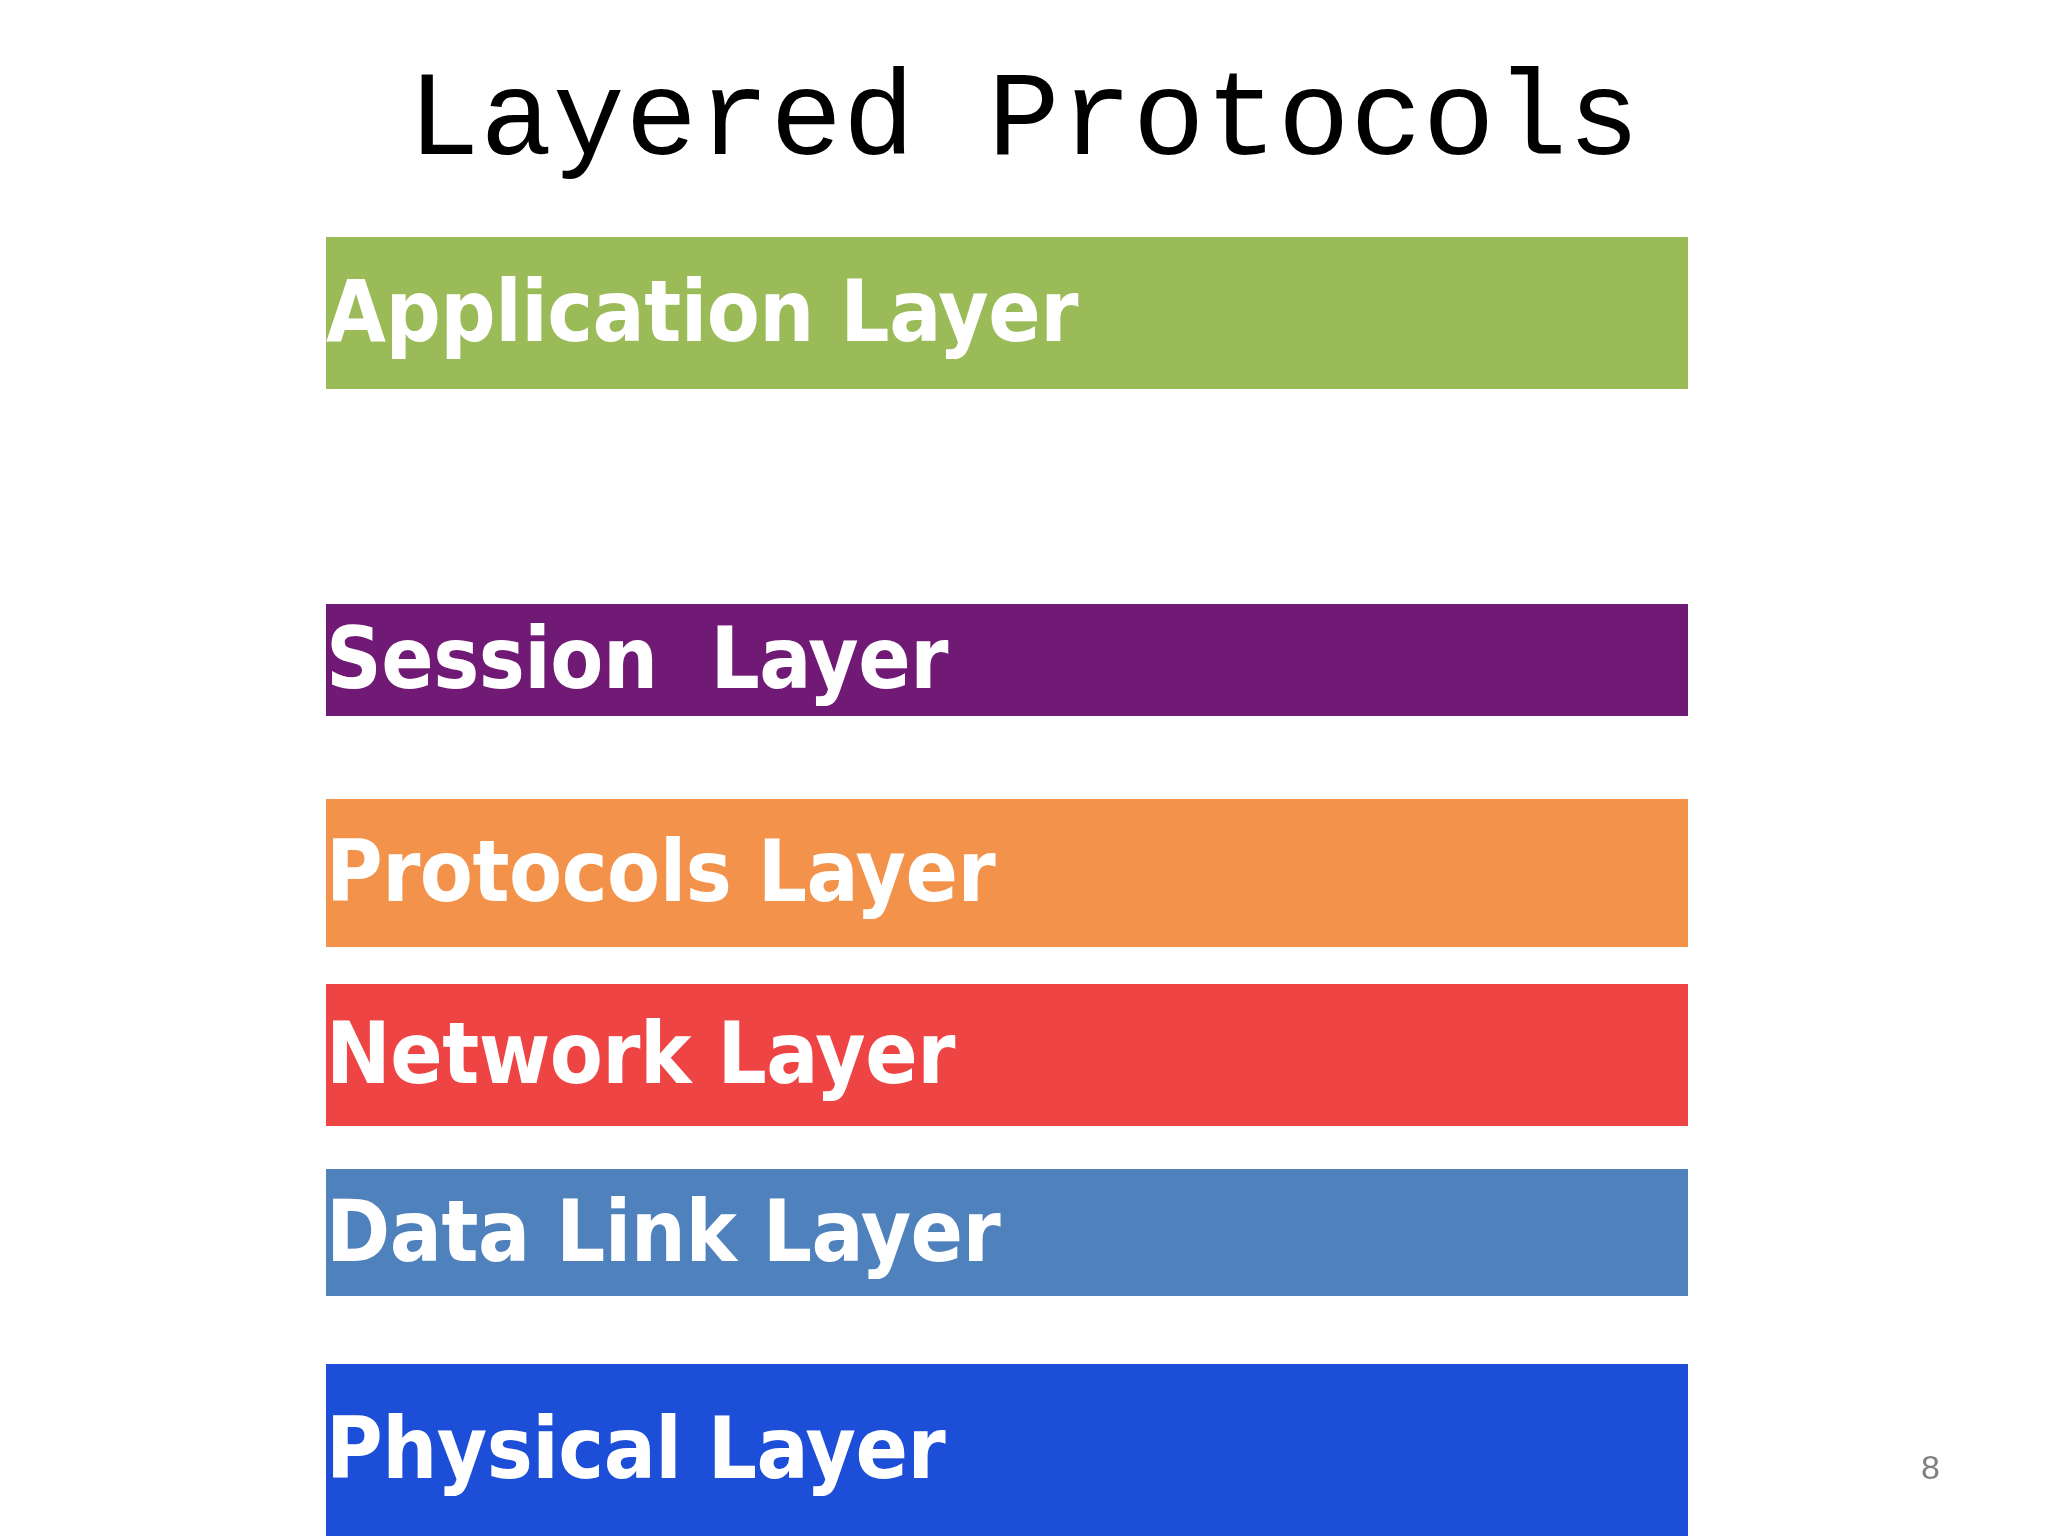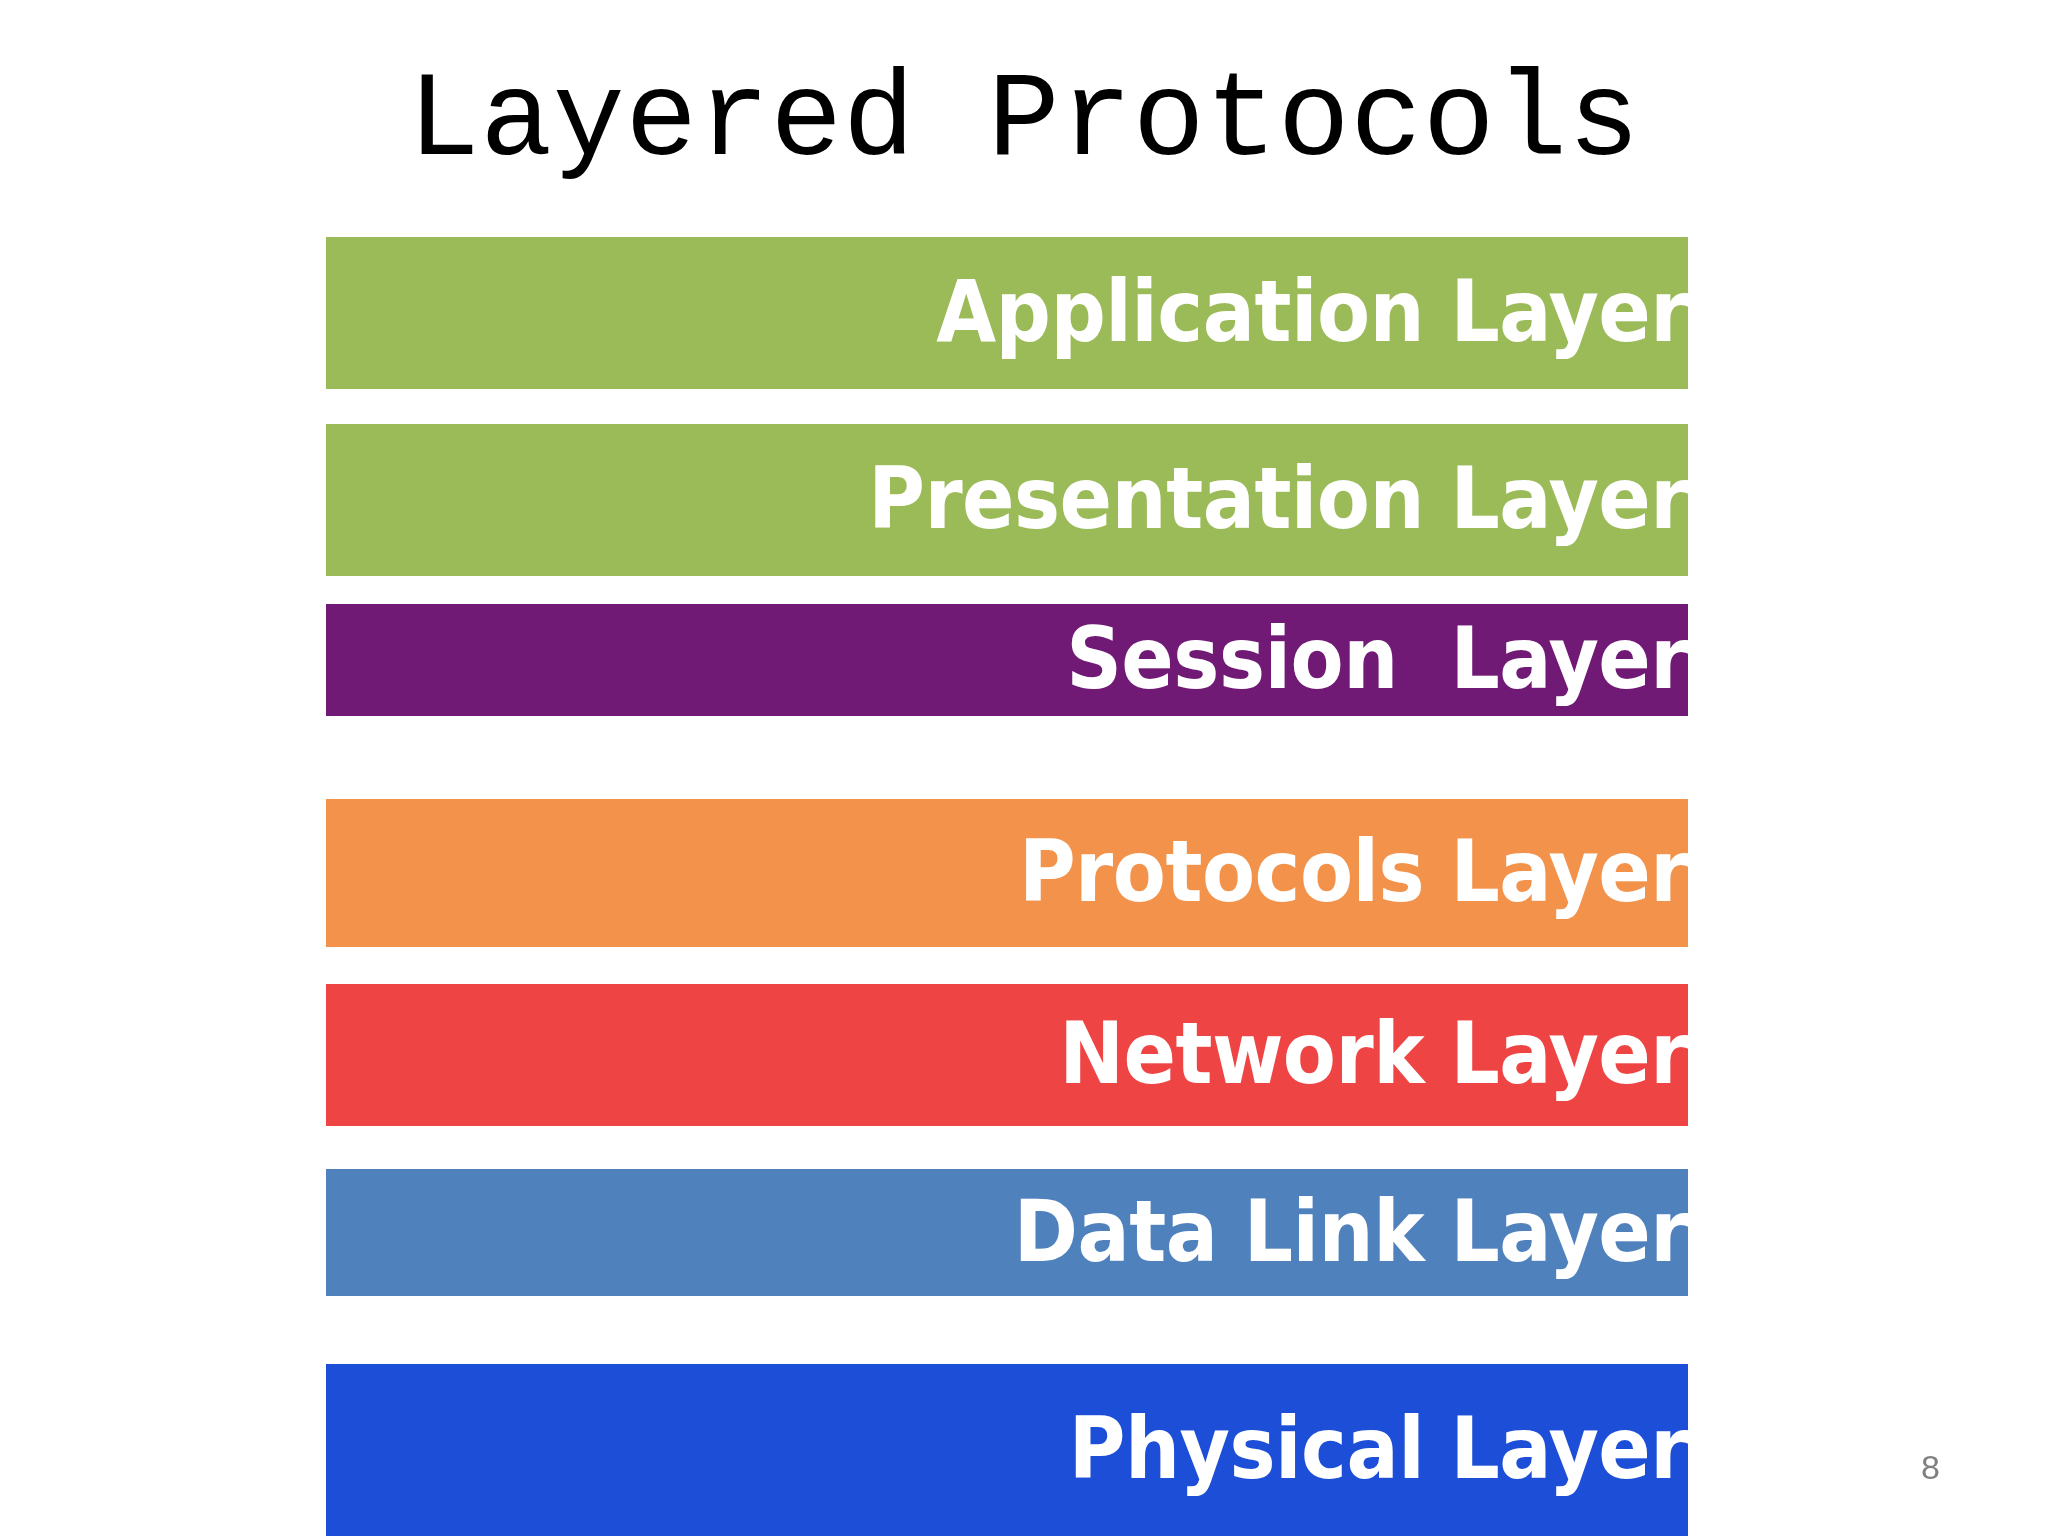--- a/index.html
+++ b/index.html
@@ -43,21 +43,21 @@
     top: 237px;
     width: 1362px;
     height: 1299px;
   }
   .layer-bar {
     position: absolute;
     left: 0;
     width: 1362px;
     display: flex;
     align-items: center;
-    justify-content: flex-end;
+    justify-content: flex-start;
     box-sizing: border-box;
   }
   .layer-label {
     font-family: "DejaVu Sans Condensed", "Liberation Sans Narrow", "Liberation Sans", sans-serif;
     font-size: 86px;
     font-weight: bold;
     font-stretch: condensed;
     color: #ffffff;
     line-height: 1;
     white-space: pre;
@@ -82,23 +82,20 @@
 <body>
 
 <div id="slide">
 
   <div id="slide-title">Layered Protocols</div>
 
   <div id="layer-stack">
       <div class="layer-bar" style="top: 0px; height: 152px; background: rgb(155, 187, 89);">
         <span class="layer-label">Application Layer</span>
       </div>
-      <div class="layer-bar" style="top: 187px; height: 152px; background: rgb(155, 187, 89);">
-        <span class="layer-label">Presentation Layer</span>
-      </div>
       <div class="layer-bar" style="top: 367px; height: 112px; background: #701a75;">
         <span class="layer-label">Session  Layer</span>
       </div>
       <div class="layer-bar" style="top: 562px; height: 148px; background: rgb(242, 146, 75);">
         <span class="layer-label">Protocols Layer</span>
       </div>
       <div class="layer-bar" style="top: 747px; height: 142px; background: #ef4444;">
         <span class="layer-label">Network Layer</span>
       </div>
       <div class="layer-bar" style="top: 932px; height: 127px; background: rgb(79, 129, 189);">

